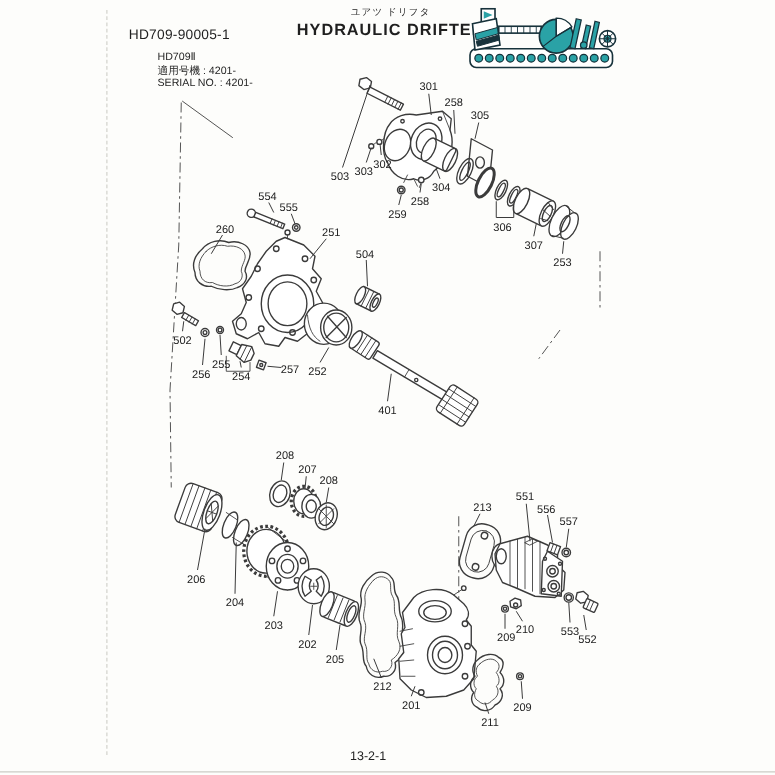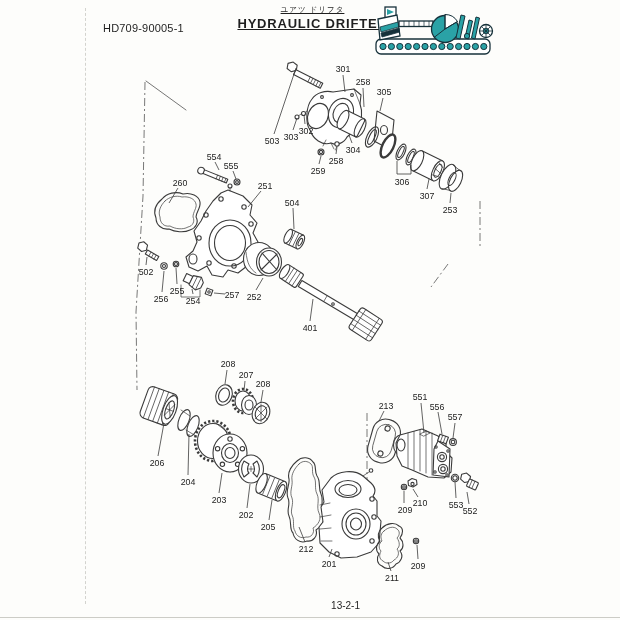--- a/index.html
+++ b/index.html
@@ -1,25 +1,25 @@
 <!DOCTYPE html>
 <html><head>
 <meta charset="utf-8">
 <style>
   html,body{margin:0;padding:0;background:#e8e8e4;}
   #page{
     position:relative;width:620px;height:620px;background:#fdfdfb;
     font-family:"Liberation Sans",sans-serif;color:#1f1f1f;overflow:hidden;
   }
   .doc-number{position:absolute;left:103px;top:22px;font-size:11px;letter-spacing:.2px;}
-  .title-block{position:absolute;left:215px;top:5px;width:195px;text-align:center;text-decoration:underline;}
+  .title-block{position:absolute;left:215px;top:5px;width:195px;text-align:center;}
   .title-ja{font-size:7.5px;letter-spacing:1px;}
   .title-en{font-size:13px;font-weight:bold;letter-spacing:.8px;margin-top:1px;}
   .model-block{position:absolute;left:126px;top:40px;font-size:8.5px;line-height:10.5px;}
-  .page-number{position:absolute;left:280px;top:600px;width:80px;text-align:right;font-size:10px;}
+  .page-number{position:absolute;left:280px;top:600px;width:80px;text-align:left;font-size:10px;}
   .logo-wrap{position:absolute;left:373px;top:6px;}
   .scan-left{position:absolute;left:85px;top:8px;height:596px;width:0;border-left:1px dashed #c6c6c0;opacity:.75;}
   .scan-bottom{position:absolute;left:0;bottom:2px;width:620px;height:1px;background:#ccccc6;}
   svg text{user-select:none;}
   .ln{fill:none;stroke:#3b3b3b;stroke-width:1.1;stroke-linecap:round;stroke-linejoin:round;}
   .fw{fill:#ffffff;}
   .thin{stroke-width:.7;}
   .thick{stroke-width:2.4;}
   .teeth{fill:#fff;stroke:#3b3b3b;stroke-width:2.6;stroke-dasharray:2.2 2;}
   .dash{fill:none;stroke:#555;stroke-width:.8;stroke-dasharray:8 3 2 3;}
@@ -81,20 +81,25 @@
         </g>
         <g>
           <circle cx="113" cy="25" r="6.5" fill="#ffffff"></circle>
           <circle cx="113" cy="25" r="2.8" fill="#2aa2a6" stroke-width=".9"></circle>
           <path d="M113,18.5 V31.5 M106.5,25 H119.5 M108.5,20.5 L117.5,29.5 M117.5,20.5 L108.5,29.5" stroke-width=".8"></path>
         </g>
       </g>
     </svg>
   </div>
 
+  <div class="model-block">
+    <div>HD709Ⅱ</div>
+    <div>適用号機 : 4201-</div>
+    <div>SERIAL NO. : 4201-</div>
+  </div>
 
   <svg id="diagram" width="620" height="620" viewBox="0 0 620 620" style="position:absolute;left:0;top:0;">
 
     <path class="dash" d="M145,82 L143,196 L136,312 L137,390"></path>
     <path class="ln thin" d="M146,81 L186,110"></path>
     <path class="dash" d="M480,201 L480,247 M448,264 L431,287 M367,413 L367,497"></path>
 
     <g transform="rotate(27 292 71)">
       <path class="ln fw" d="M285,66 l4,-3.5 5,1 1.5,5 -4,3.5 -5,-1 z"></path>
       <rect class="ln fw" x="295" y="68" width="30" height="5.5"></rect>

